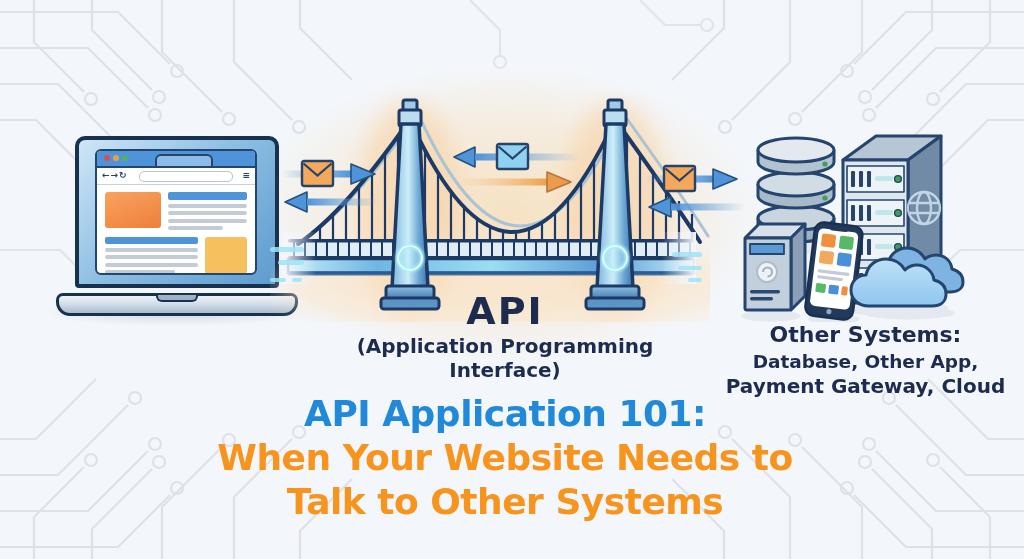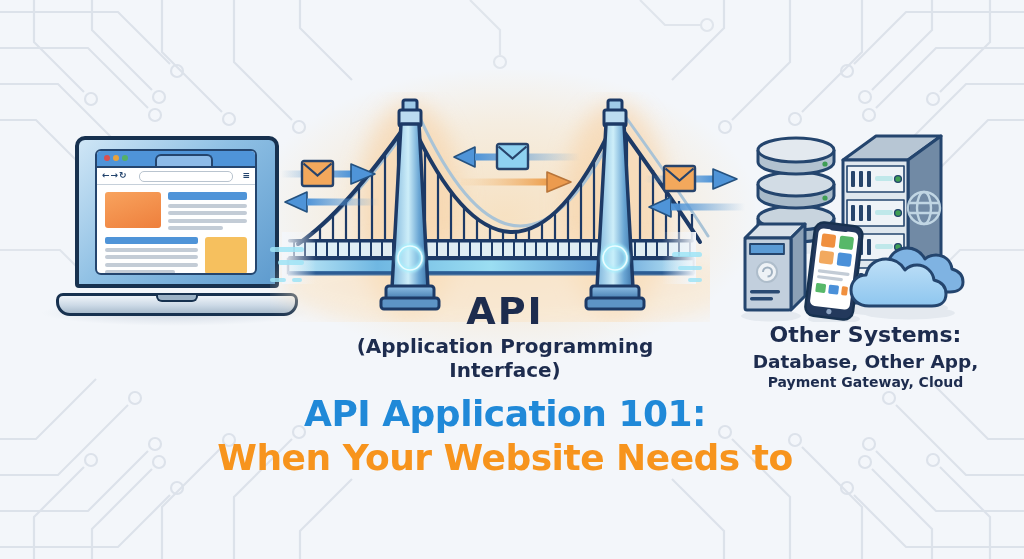--- a/index.html
+++ b/index.html
@@ -57,21 +57,21 @@
   .lt-notch{position:absolute;left:50%;top:-1px;transform:translateX(-50%);
     width:42px;height:7px;background:#9cb2c6;border:2px solid #17314f;border-top:none;
     border-radius:0 0 6px 6px;box-sizing:border-box;}
   
   .label{position:absolute;text-align:center;color:#1d2c4e;font-weight:bold;}
   .lbl-your-website{left:56px;top:323px;width:242px;font-size:23px;letter-spacing:.2px;}
   .lbl-api{left:395px;top:289px;width:220px;font-size:38px;letter-spacing:2px;}
   .lbl-api-sub{left:315px;top:334px;width:380px;font-size:20px;}
   .lbl-other{left:718px;top:322px;width:295px;font-size:22px;}
   .lbl-other-l1{left:718px;top:351px;width:295px;font-size:18.5px;}
-  .lbl-other-l2{left:718px;top:374px;width:295px;font-size:14px;}
+  .lbl-other-l2{left:718px;top:374px;width:295px;font-size:20px;}
   
   .headline{position:absolute;left:105px;top:392px;width:800px;text-align:center;
     font-weight:bold;line-height:44px;letter-spacing:-.5px;}
   .hl1{font-size:36px;color:#2089d8;}
   .hl2,.hl3{font-size:36px;color:#f7941d;}
 </style>
 </head>
 <body>
 
 <div class="canvas">
@@ -447,15 +447,16 @@
     </g>
   </svg>
 
   <div class="label lbl-other">Other Systems:</div>
   <div class="label lbl-other-l1">Database, Other App,</div>
   <div class="label lbl-other-l2">Payment Gateway, Cloud</div>
 
   <div class="headline">
     <div class="hl1">API Application 101:</div>
     <div class="hl2">When Your Website Needs to</div>
+    <div class="hl3">Talk to Other Systems</div>
   </div>
 
 </div>
 
 </body></html>

